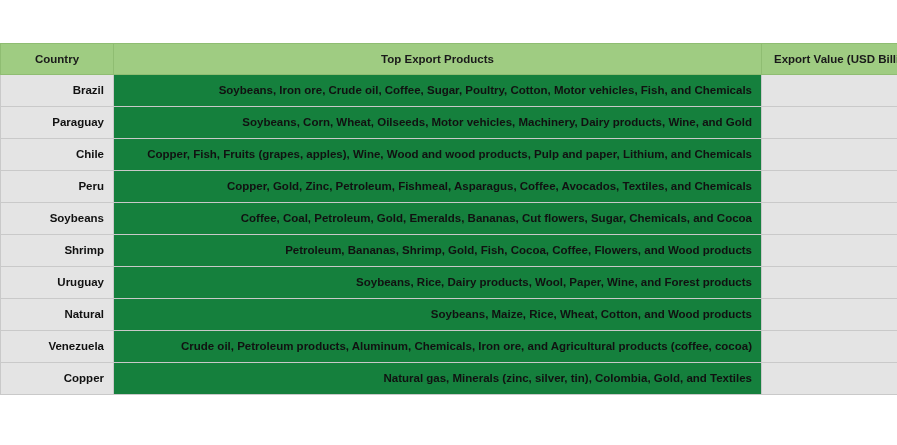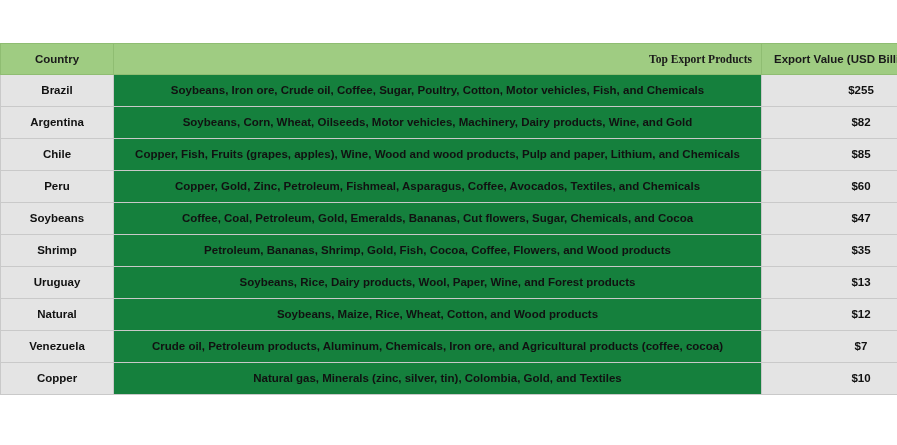--- a/index.html
+++ b/index.html
@@ -25,36 +25,36 @@
     border-collapse: collapse;
     width: 897px;
     table-layout: fixed;
     font-size: 11.5px;
     color: #111111;
   }
   table.export-table th,
   table.export-table td {
     border: 1px solid #c9c9c9;
     padding: 7px 9px;
-    text-align: center;
+    text-align: right;
     vertical-align: middle;
     font-weight: bold;
     line-height: 1.25;
     overflow: hidden;
     white-space: nowrap;
   }
   table.export-table thead th {
     background: #9fcc82;
     color: #1a1a1a;
     font-size: 11.5px;
     height: 16px;
     border-color: #8fbd72;
   }
   thead th.col-country { text-align: center; width: 94px; }
-  thead th.col-products { text-align: right; width: 629px; font-family: Liberation Serif, serif; }
+  thead th.col-products { text-align: center; width: 629px; }
   thead th.col-value { text-align: left; width: 174px; padding-left: 12px; }
   tbody td.col-country { width: 94px; background: #e4e4e4; }
   tbody td.col-products { width: 629px; background: #15803d; }
   tbody td.col-value { width: 174px; background: #e4e4e4; padding-left: 12px; }
   tbody tr td { height: 17px; }
 </style>
 </head>
 <body>
 
 <div class="page">
@@ -66,21 +66,21 @@
         <th class="col-value">Export Value (USD Billions)</th>
       </tr>
     </thead>
     <tbody>
       <tr>
         <td class="col-country">Brazil</td>
         <td class="col-products">Soybeans, Iron ore, Crude oil, Coffee, Sugar, Poultry, Cotton, Motor vehicles, Fish, and Chemicals</td>
         <td class="col-value">$255</td>
       </tr>
       <tr>
-        <td class="col-country">Argentina</td>
+        <td class="col-country">Paraguay</td>
         <td class="col-products">Soybeans, Corn, Wheat, Oilseeds, Motor vehicles, Machinery, Dairy products, Wine, and Gold</td>
         <td class="col-value">$82</td>
       </tr>
       <tr>
         <td class="col-country">Chile</td>
         <td class="col-products">Copper, Fish, Fruits (grapes, apples), Wine, Wood and wood products, Pulp and paper, Lithium, and Chemicals</td>
         <td class="col-value">$85</td>
       </tr>
       <tr>
         <td class="col-country">Peru</td>

